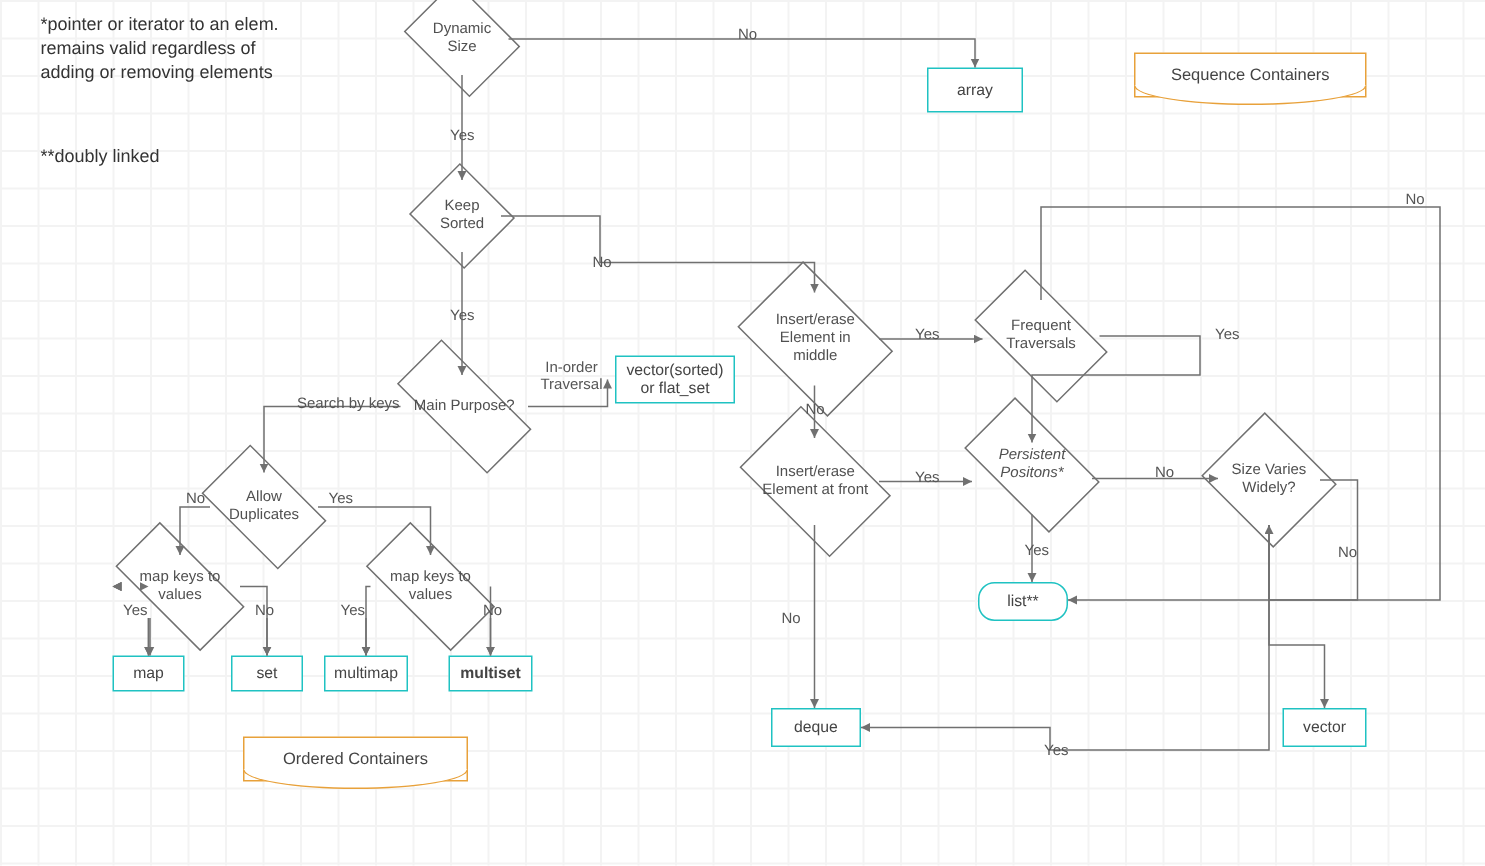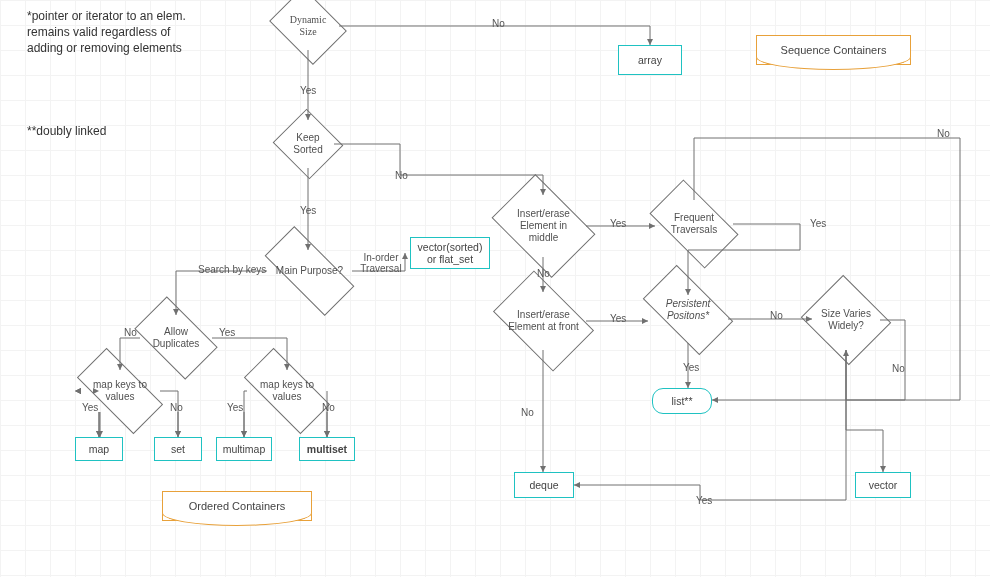--- a/index.html
+++ b/index.html
@@ -100,32 +100,32 @@
 </head>
 <body>
 
 <div class="grid"></div>
 
 <div class="canvas">
 
   <div class="note" style="left:27px; top:8px;">
     <span>*pointer or iterator to an elem. remains valid regardless of adding or removing elements</span>
   </div>
-  <div class="note" style="left:27px; top:96px;margin-top:27px;">
+  <div class="note" style="left:27px; top:96px;">
     <span>**doubly linked</span>
   </div>
 
   <div class="titlebox" style="left:756px; top:35px; width:155px; height:30px;">
     <span>Sequence Containers</span>
   </div>
   <div class="titlebox" style="left:162px; top:491px; width:150px; height:30px;">
     <span>Ordered Containers</span>
   </div>
 
-  <div class="diamond" style="left:277px; top:2px; width:62px; height:48px;font-family:Liberation Serif, serif;">
+  <div class="diamond" style="left:277px; top:2px; width:62px; height:48px;">
       <span>Dynamic Size</span>
     </div>
   <div class="diamond" style="left:282px; top:120px; width:52px; height:48px;">
       <span>Keep Sorted</span>
     </div>
   <div class="diamond" style="left:267px; top:250px; width:85px; height:42px;">
       <span>Main Purpose?</span>
     </div>
   <div class="diamond" style="left:140px; top:315px; width:72px; height:46px;">
       <span>Allow Duplicates</span>
@@ -249,21 +249,21 @@
       <path d="M244 412 V 437"></path>
       <path d="M327 412 V 437"></path>
     </g>
   </svg>
 
   <div class="edge-label" style="left:490px; top:18px;">No</div>
   <div class="edge-label" style="left:298px; top:85px;">Yes</div>
   <div class="edge-label" style="left:298px; top:205px;">Yes</div>
   <div class="edge-label" style="left:393px; top:170px;">No</div>
   <div class="edge-label" style="left:196px; top:264px;">Search by keys</div>
-  <div class="edge-label" style="left:356px; top:252px; width:50px; text-align:center;">In-order Traversal</div>
+  <div class="edge-label" style="left:356px; top:240px; width:50px; text-align:center;">In-order Traversal</div>
   <div class="edge-label" style="left:122px; top:327px;">No</div>
   <div class="edge-label" style="left:217px; top:327px;">Yes</div>
   <div class="edge-label" style="left:80px; top:402px;">Yes</div>
   <div class="edge-label" style="left:168px; top:402px;">No</div>
   <div class="edge-label" style="left:225px; top:402px;">Yes</div>
   <div class="edge-label" style="left:320px; top:402px;">No</div>
   <div class="edge-label" style="left:608px; top:218px;">Yes</div>
   <div class="edge-label" style="left:535px; top:268px;">No</div>
   <div class="edge-label" style="left:608px; top:313px;">Yes</div>
   <div class="edge-label" style="left:519px; top:407px;">No</div>

